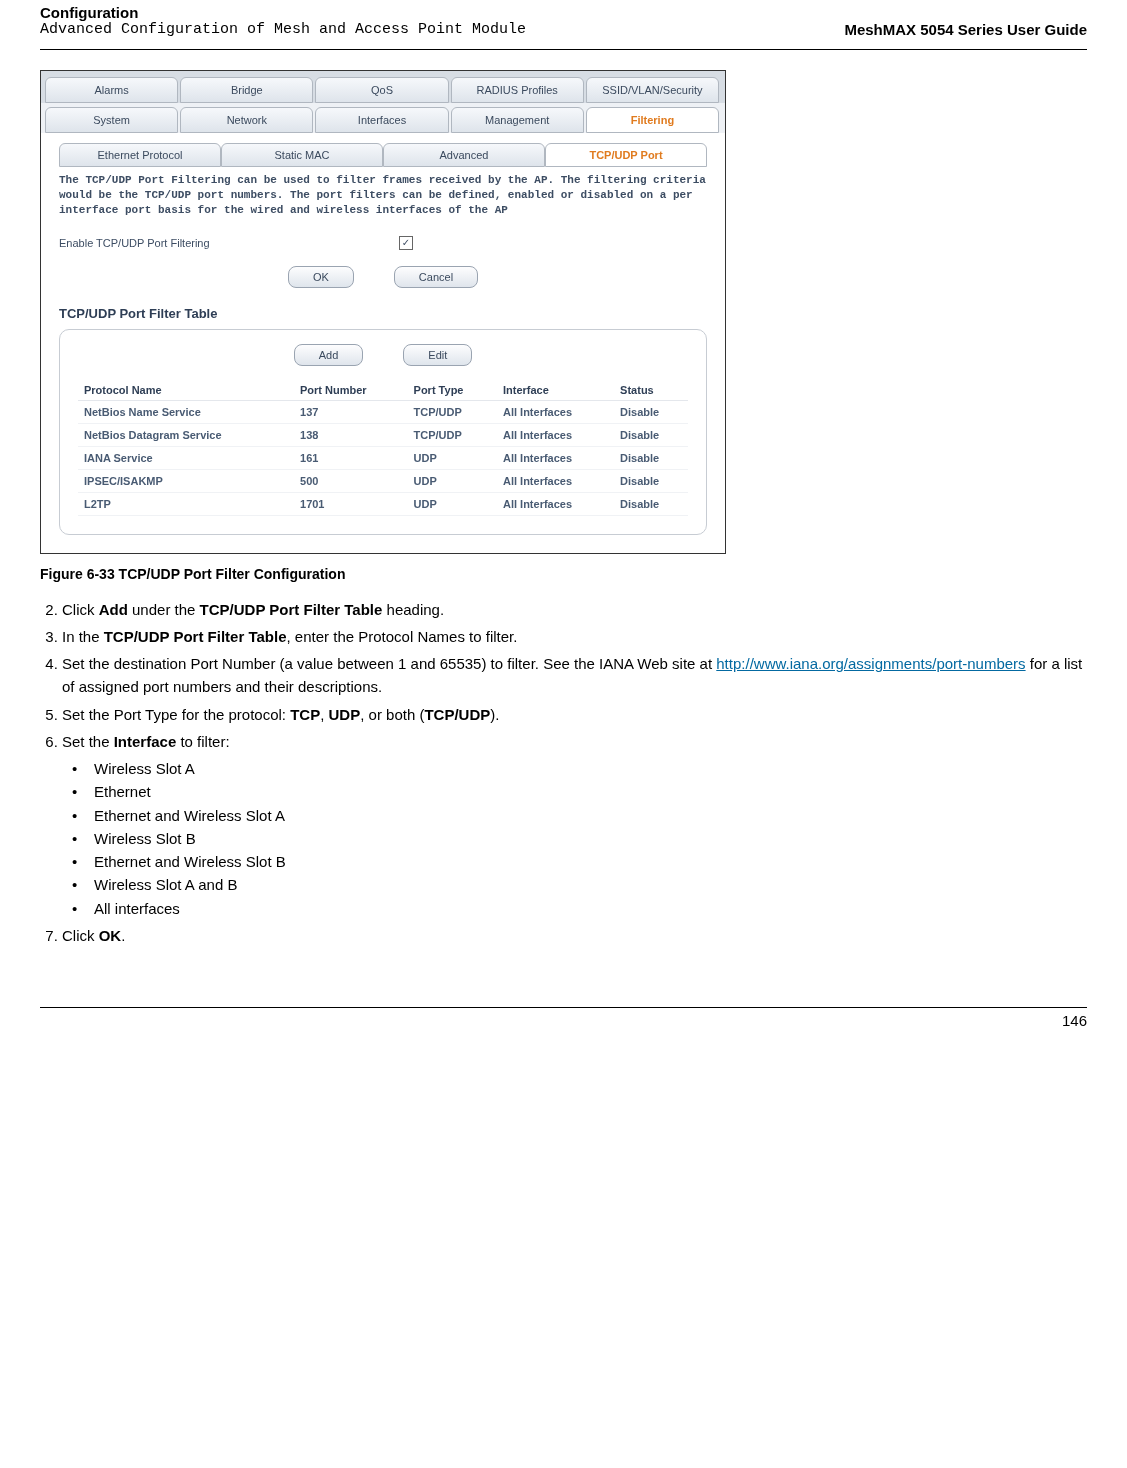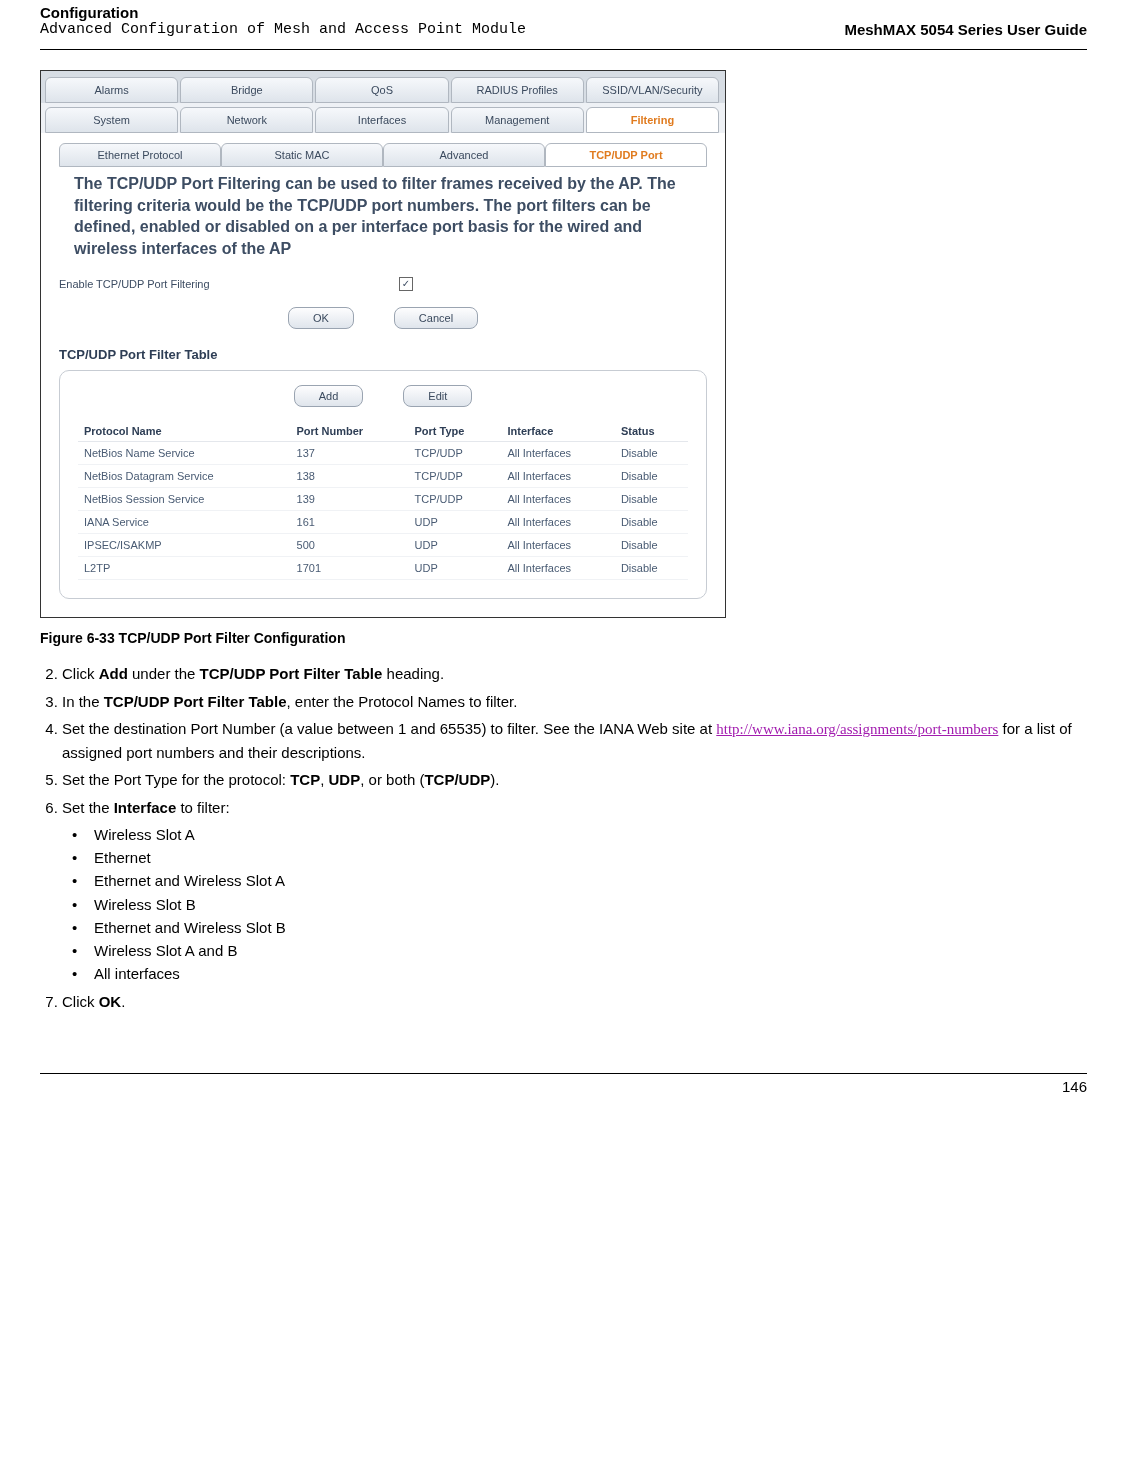--- a/index.html
+++ b/index.html
@@ -101,25 +101,26 @@
     border-radius: 6px 6px 0 0;
     margin-right: 0;
     cursor: pointer;
   }
   .subtab.active {
     color: #e07b1f;
     background: #fff;
     font-weight: bold;
   }
   .desc {
-    font-size: 16px;
+    font-size: 11px;
     color: #3d4d63;
     font-weight: bold;
     line-height: 1.35;
-    margin: 6px 0 18px 15px;
+    margin: 6px 0 18px 0;
+    font-family: Liberation Mono, monospace;
   }
   .formrow {
     display: flex;
     align-items: center;
     font-size: 11px;
     color: #3d4d63;
     margin-bottom: 16px;
   }
   .formrow .lbl { width: 340px; }
   .formrow .chk { width: 12px; height: 12px; border: 1px solid #666; display:inline-flex; align-items:center; justify-content:center; font-size:10px; line-height:10px;}
@@ -159,20 +160,21 @@
   table.data th {
     text-align: left;
     font-weight: bold;
     color: #2e3e55;
     padding: 4px 6px;
     border-bottom: 1px solid #e4e7ec;
   }
   table.data td {
     padding: 5px 6px;
     border-bottom: 1px solid #f0f2f5;
+    font-weight: bold;
   }
 
   .caption {
     font-weight: bold;
     font-size: 14px;
     margin: 8px 0 16px 0;
   }
   ol.steps {
     margin: 0 0 0 0;
     padding-left: 22px;
@@ -185,21 +187,21 @@
     margin: 4px 0 4px 10px;
     padding: 0;
     font-size: 15px;
     line-height: 1.55;
   }
   ul.bullets li::before {
     content: "•";
     display: inline-block;
     width: 22px;
   }
-  a.link { color: #a21caf; text-decoration: underline; font-family: Liberation Serif, serif; }
+  a.link { color: #0369a1; text-decoration: underline; }
 </style>
 </head>
 <body>
 
 <div class="page">
   <div class="header-row">
     <div class="header-left">
       <div class="title">Configuration</div>
       <div class="subtitle">Advanced Configuration of Mesh and Access Point Module</div>
     </div>
@@ -269,27 +271,20 @@
                 <td>Disable</td>
               </tr>
               <tr>
                 <td>NetBios Datagram Service</td>
                 <td>138</td>
                 <td>TCP/UDP</td>
                 <td>All Interfaces</td>
                 <td>Disable</td>
               </tr>
               <tr>
-                <td>NetBios Session Service</td>
-                <td>139</td>
-                <td>TCP/UDP</td>
-                <td>All Interfaces</td>
-                <td>Disable</td>
-              </tr>
-              <tr>
                 <td>IANA Service</td>
                 <td>161</td>
                 <td>UDP</td>
                 <td>All Interfaces</td>
                 <td>Disable</td>
               </tr>
               <tr>
                 <td>IPSEC/ISAKMP</td>
                 <td>500</td>
                 <td>UDP</td>

